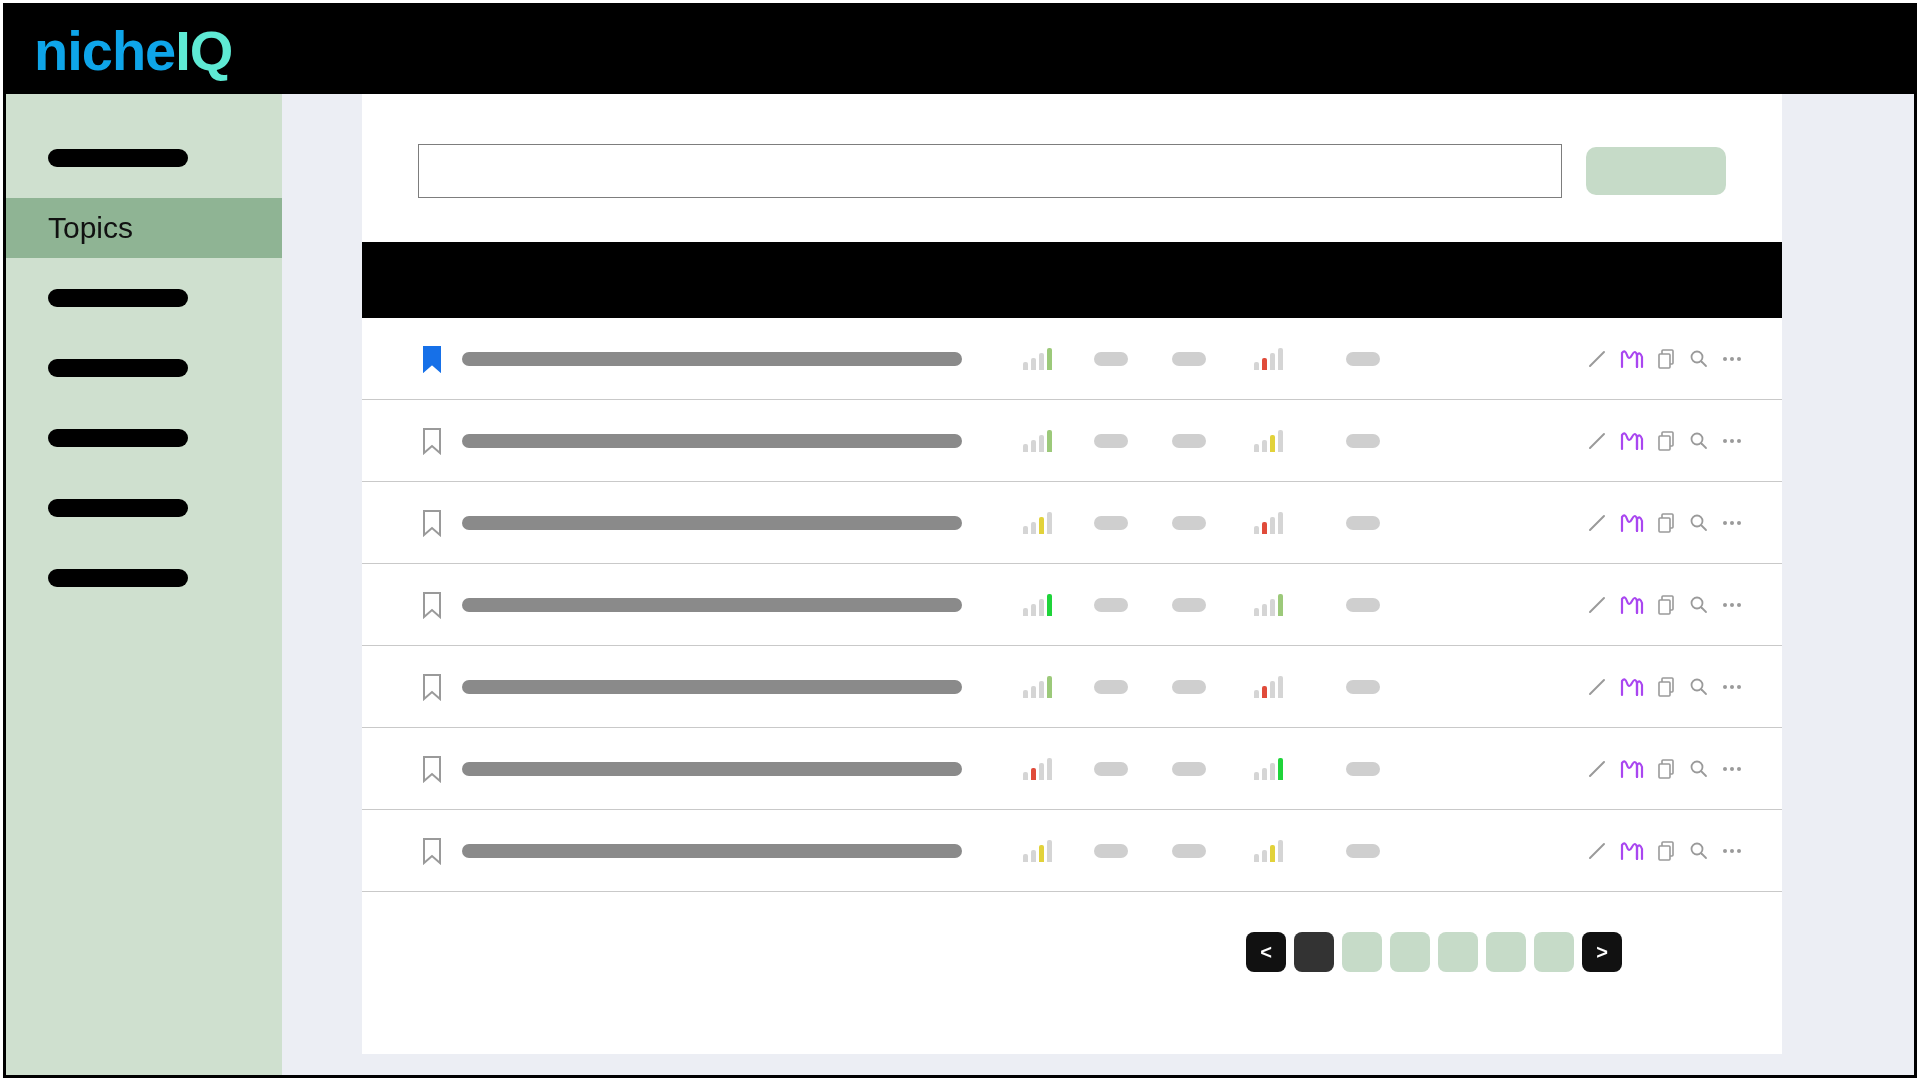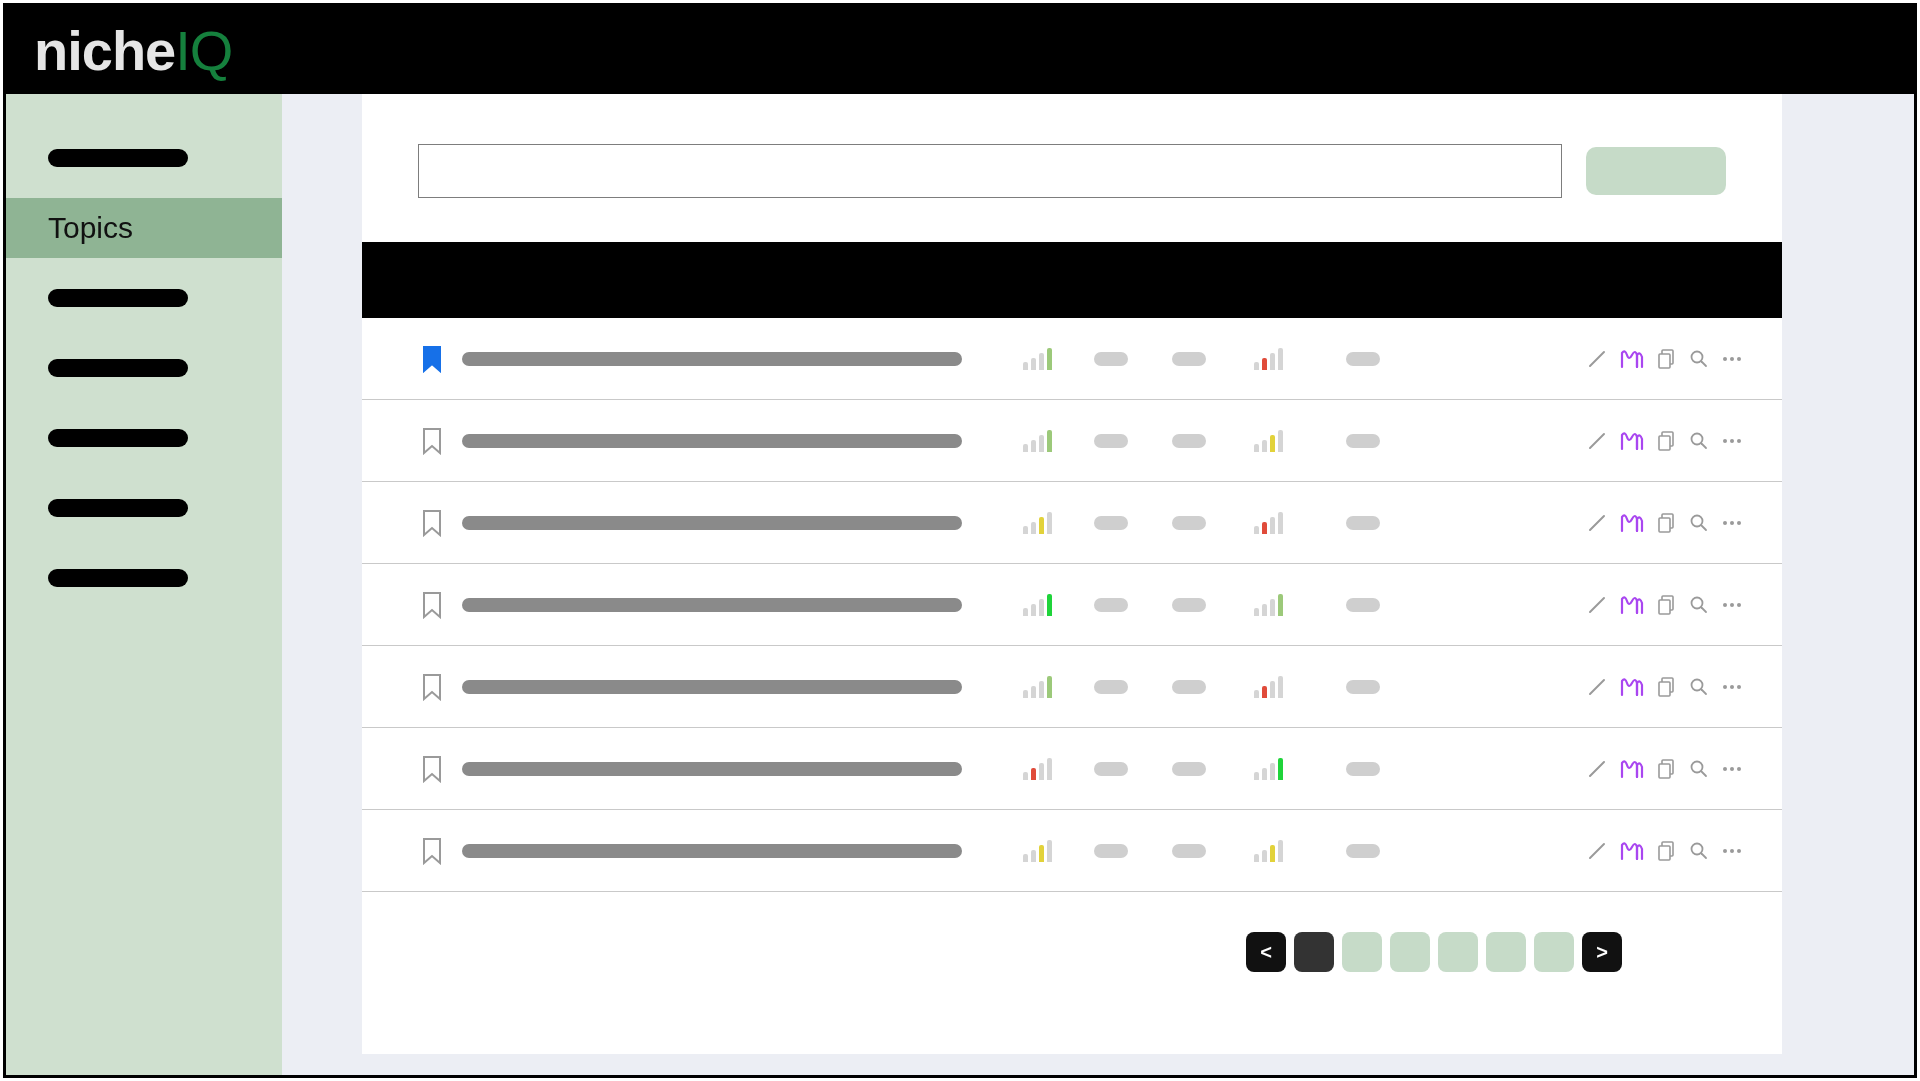--- a/index.html
+++ b/index.html
@@ -1,21 +1,21 @@
 <!DOCTYPE html>
 <html><head>
 <meta charset="utf-8">
 <style>
   * { box-sizing: border-box; margin: 0; padding: 0; }
   body { font-family: Arial, Helvetica, sans-serif; background: #fff; width: 1920px; height: 1081px; overflow: hidden; }
   .frame { border: 3px solid #000; width: 1914px; height: 1075px; margin: 3px; position: relative; background:#fff;}
   .topbar { background: #000; height: 88px; display:flex; align-items:center; padding-left:28px;}
   .logo { font-size: 56px; font-weight: 700; letter-spacing: -1px; }
-  .logo .niche { color: #e5e5e5; }
-  .logo .iq { color: #15803d; font-weight: 400; }
+  .logo .niche { color: #0ea5e9; }
+  .logo .iq { color: #5eead4; font-weight: 700; }
   .body-area { display:flex; height: calc(100% - 88px); }
   .sidebar { width: 276px; background: #cfe0cf; padding-top: 24px; }
   .side-item { height: 60px; margin: 10px 0; display:flex; align-items:center; padding-left: 42px; }
   .side-item.active { background: #8fb494; }
   .side-item.active span { font-size: 30px; color:#111; }
   .side-pill { width: 140px; height: 18px; background:#000; border-radius: 10px; }
   .main { flex:1; background:#eceef4; padding: 0 30px 0 80px; position:relative;}
   .panel { background:#fff; width: 1420px; min-height: 960px; margin-top:0; padding: 40px 0 40px 0; position:relative;}
   .search-row { display:flex; align-items:center; gap:24px; padding: 10px 56px 44px 56px; }
   .search-input { flex:1; height:54px; border:1px solid #7d7d7d; background:#fff; max-width:1150px;}

